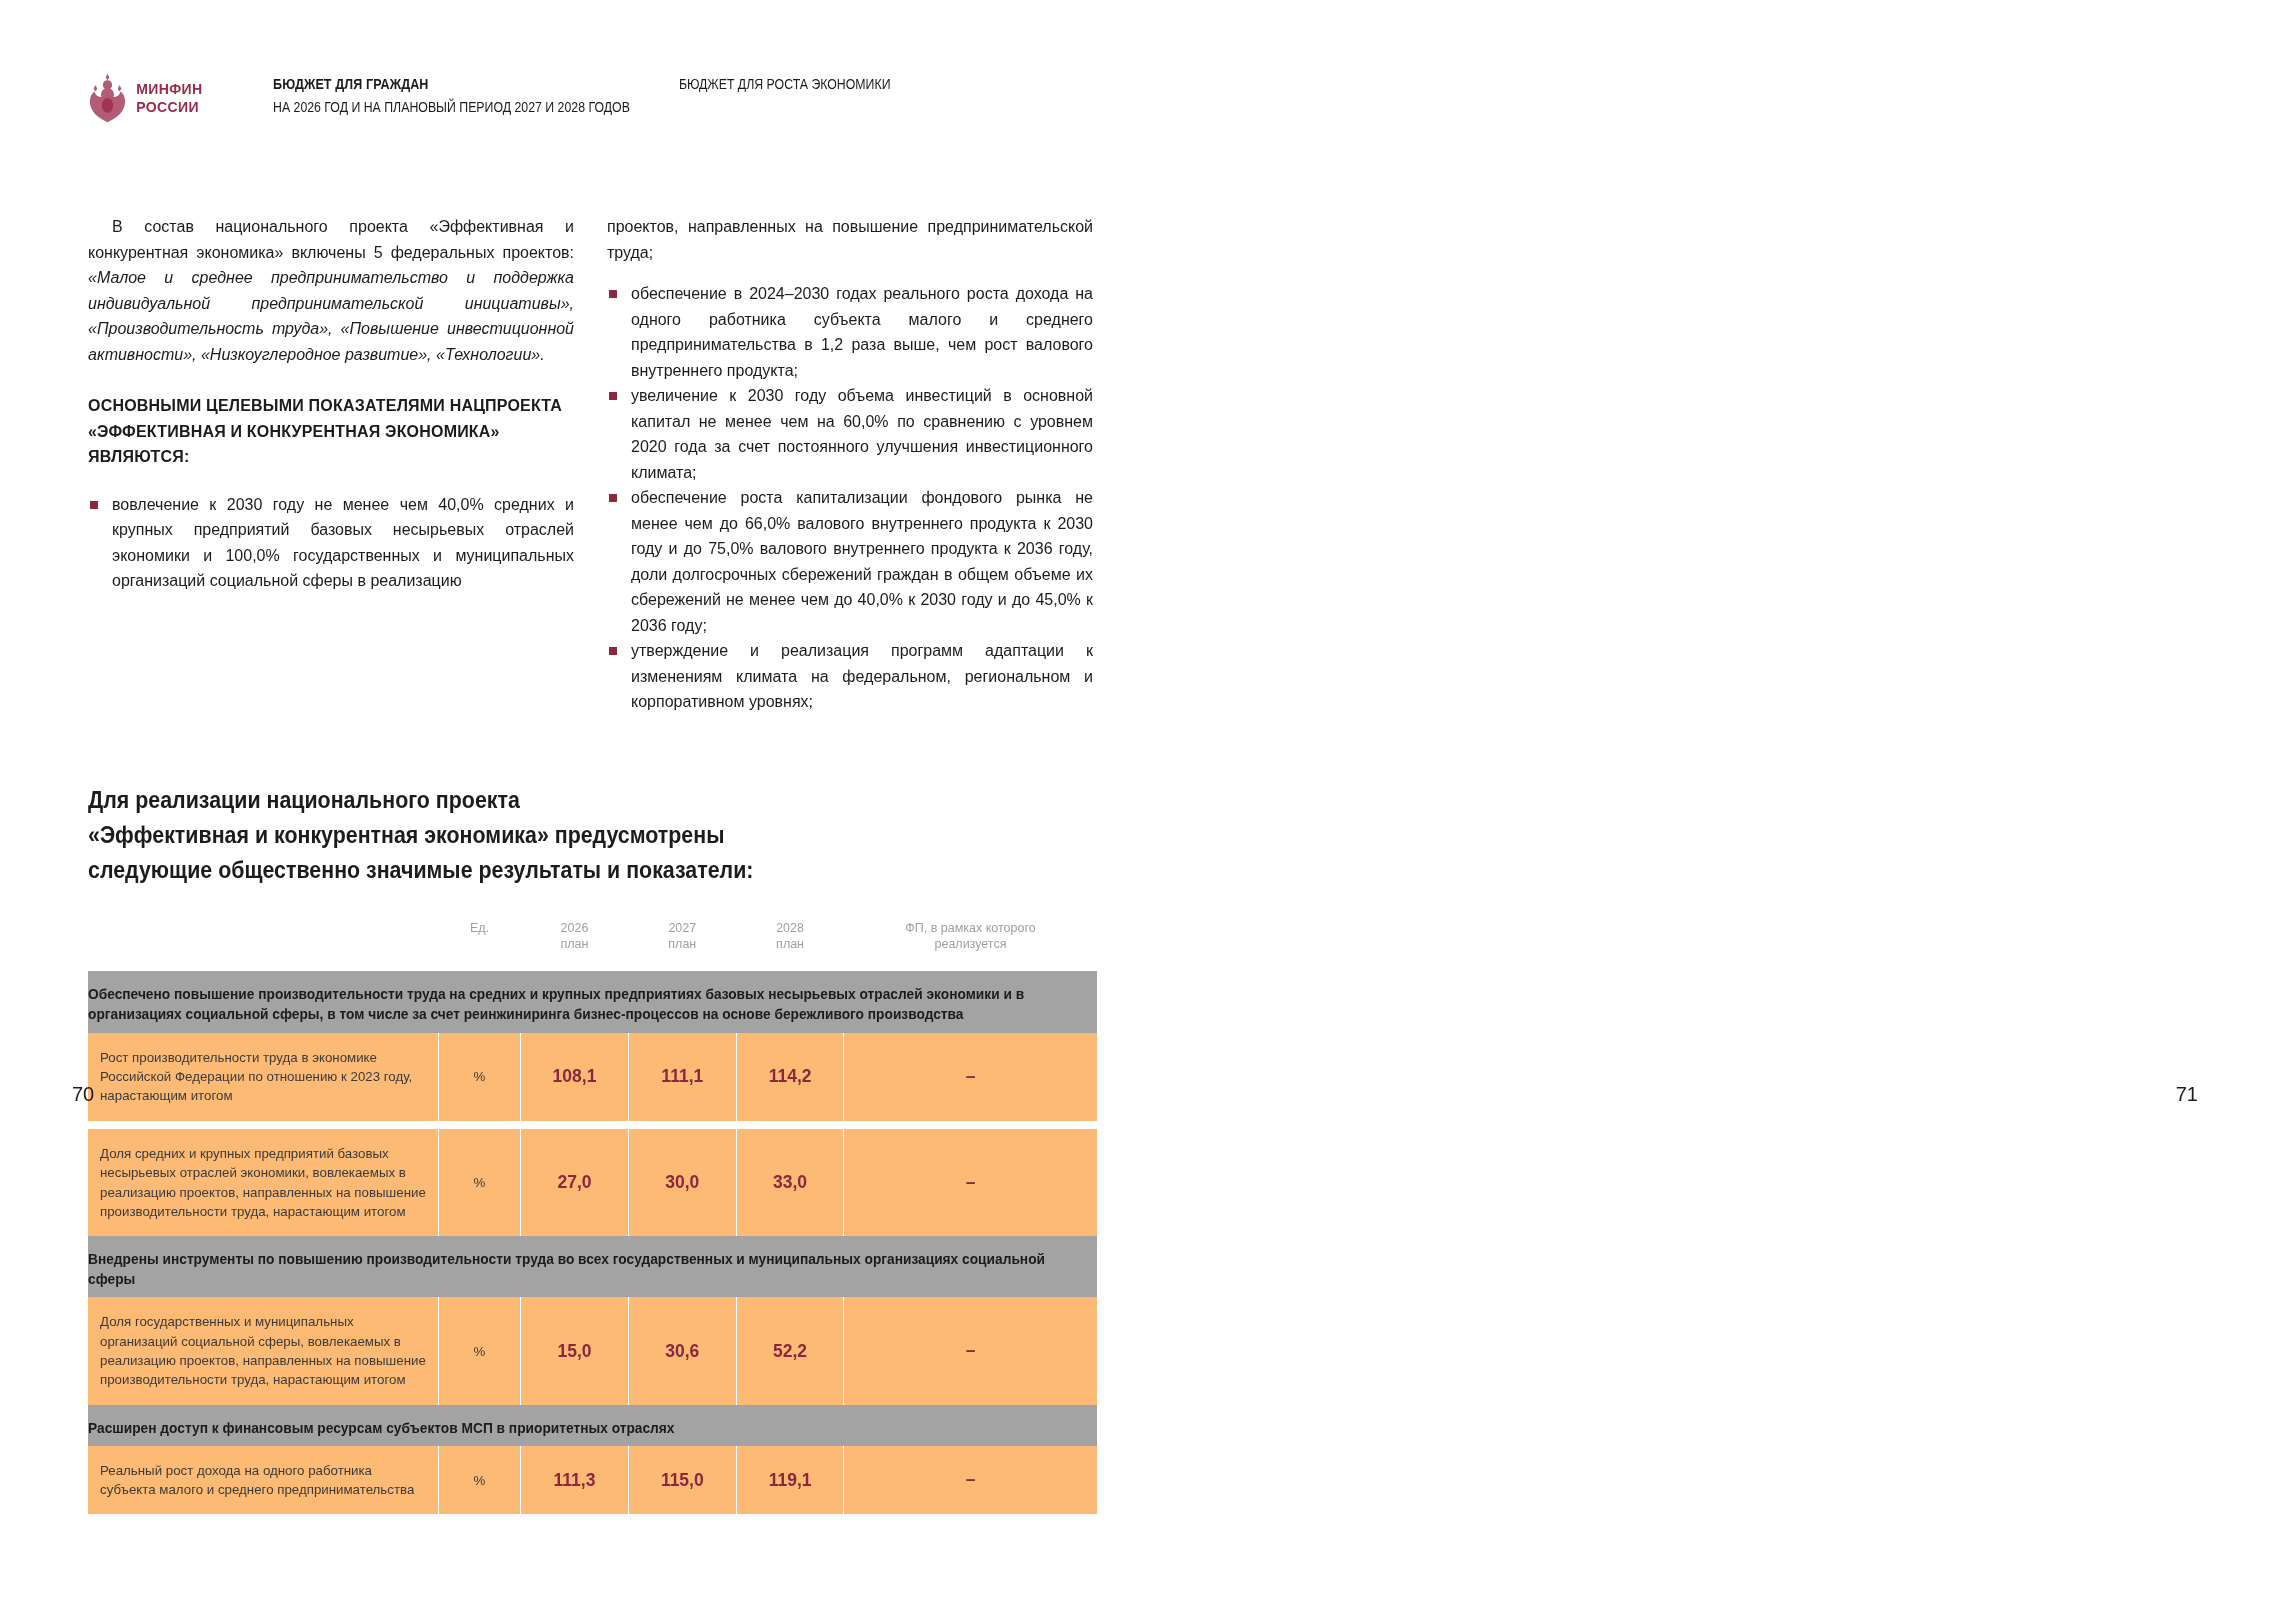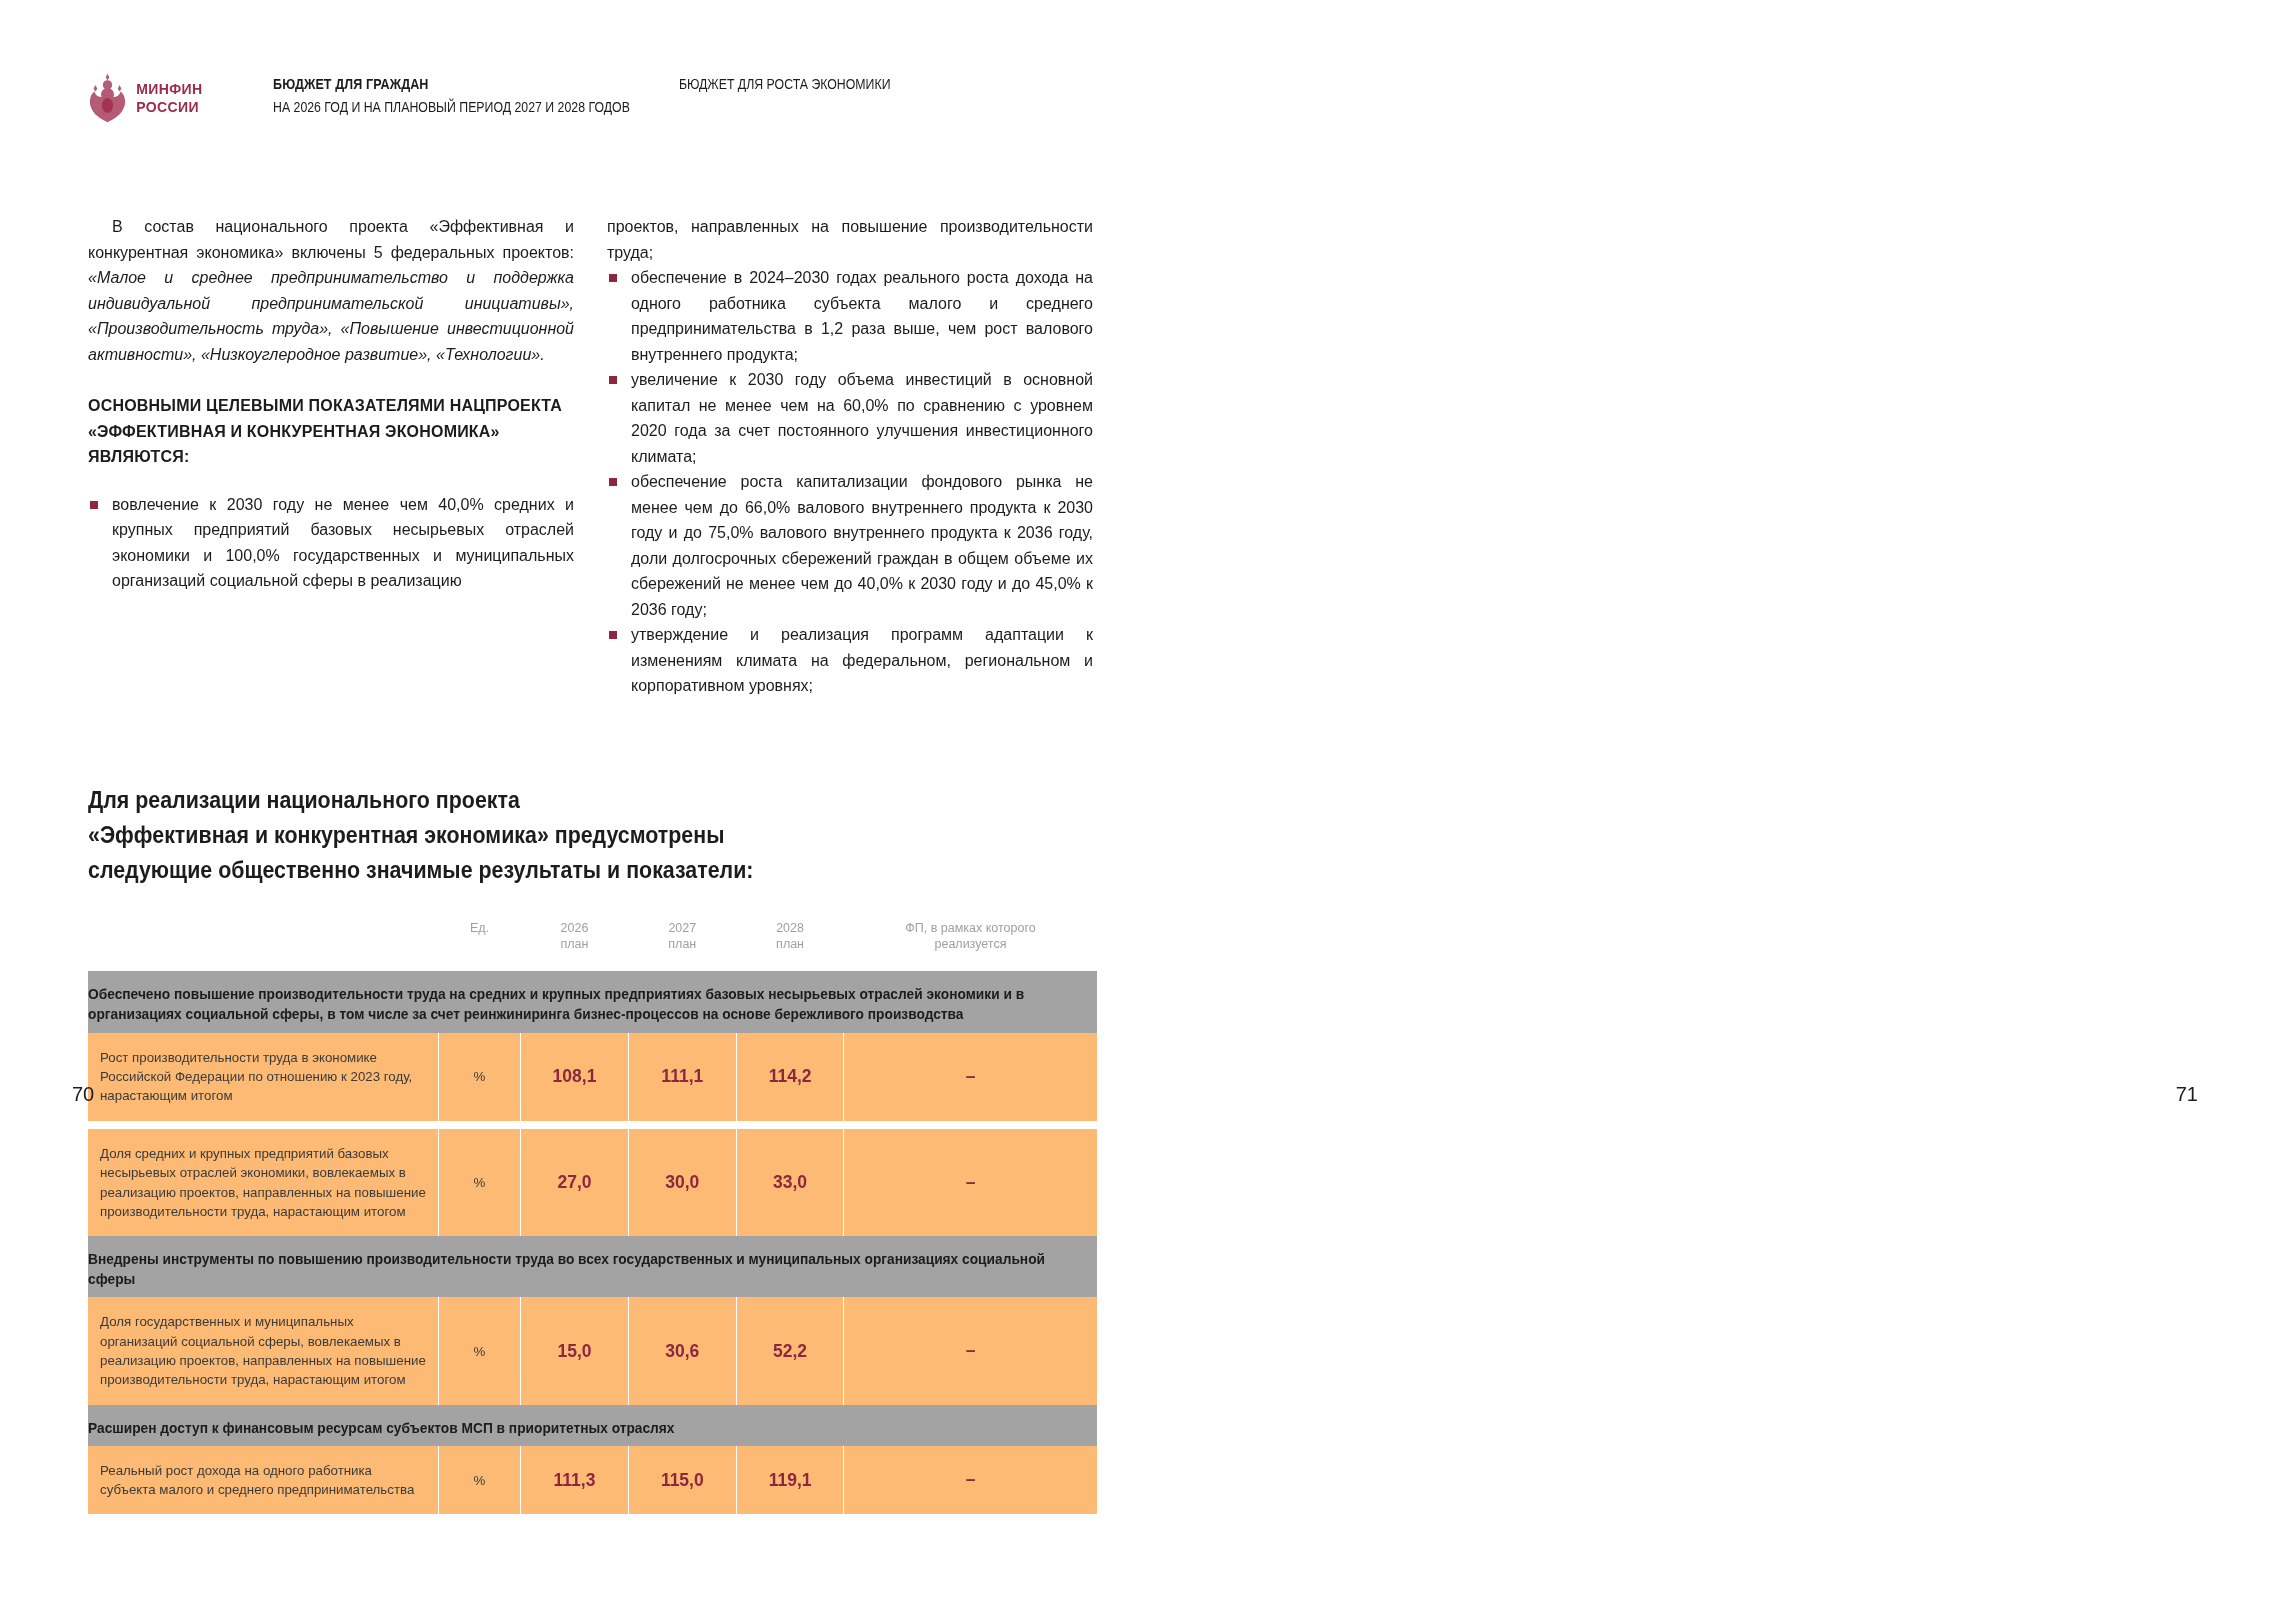--- a/index.html
+++ b/index.html
@@ -114,21 +114,21 @@
     letter-spacing: 0.2px;
     color: #1c1c1c;
     text-transform: uppercase;
   }
 
   ul.sq {
     margin: 22px 0 0 0;
     padding: 0;
     list-style: none;
   }
-  ul.sq.tight { margin-top: 0; }
+  ul.sq.tight { margin-top: 16px; }
   ul.sq > li {
     position: relative;
     padding-left: 24px;
     font-size: 16px;
     line-height: 25.5px;
     text-align: justify;
     color: #1c1c1c;
   }
   ul.sq > li::before {
     content: "";
@@ -283,21 +283,21 @@
         <p class="body indent"><span>В состав национального проекта «Эффективная и конкурентная экономика» включены 5 федеральных проектов: </span><em>«Малое и среднее предпринимательство и поддержка индивидуальной предпринимательской инициативы», «Производительность труда», «Повышение инвестиционной активности», «Низкоуглеродное развитие», «Технологии».</em></p>
 
         <h3 class="caps">ОСНОВНЫМИ ЦЕЛЕВЫМИ ПОКАЗАТЕЛЯМИ НАЦПРОЕКТА «ЭФФЕКТИВНАЯ И КОНКУРЕНТНАЯ ЭКОНОМИКА» ЯВЛЯЮТСЯ:</h3>
 
         <ul class="sq">
           <li>вовлечение к 2030 году не менее чем 40,0% средних и крупных предприятий базовых несырьевых отраслей экономики и 100,0% государственных и муниципальных организаций социальной сферы в реализацию</li>
         </ul>
       </div>
 
       <div class="col">
-        <p class="body">проектов, направленных на повышение производительности труда;</p>
+        <p class="body">проектов, направленных на повышение предпринимательской труда;</p>
         <ul class="sq tight">
           <li>обеспечение в 2024–2030 годах реального роста дохода на одного работника субъекта малого и среднего предпринимательства в 1,2 раза выше, чем рост валового внутреннего продукта;</li>
           <li>увеличение к 2030 году объема инвестиций в основной капитал не менее чем на 60,0% по сравнению с уровнем 2020 года за счет постоянного улучшения инвестиционного климата;</li>
           <li>обеспечение роста капитализации фондового рынка не менее чем до 66,0% валового внутреннего продукта к 2030 году и до 75,0% валового внутреннего продукта к 2036 году, доли долгосрочных сбережений граждан в общем объеме их сбережений не менее чем до 40,0% к 2030 году и до 45,0% к 2036 году;</li>
           <li>утверждение и реализация программ адаптации к изменениям климата на федеральном, региональном и корпоративном уровнях;</li>
         </ul>
       </div>
     </div>
 
     <div class="mid-head">

